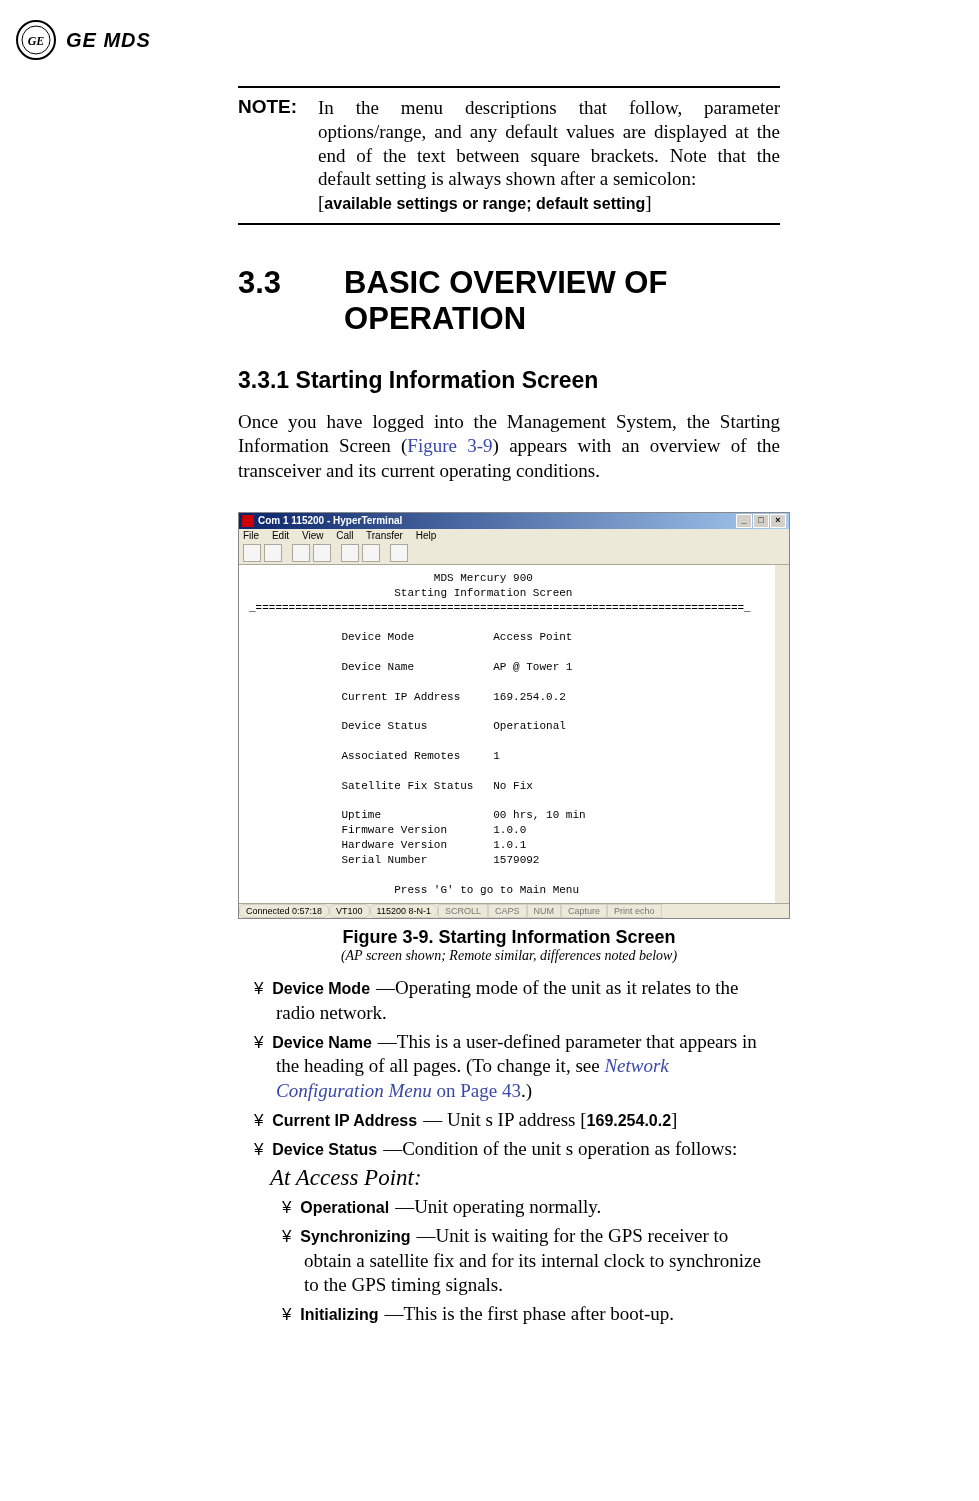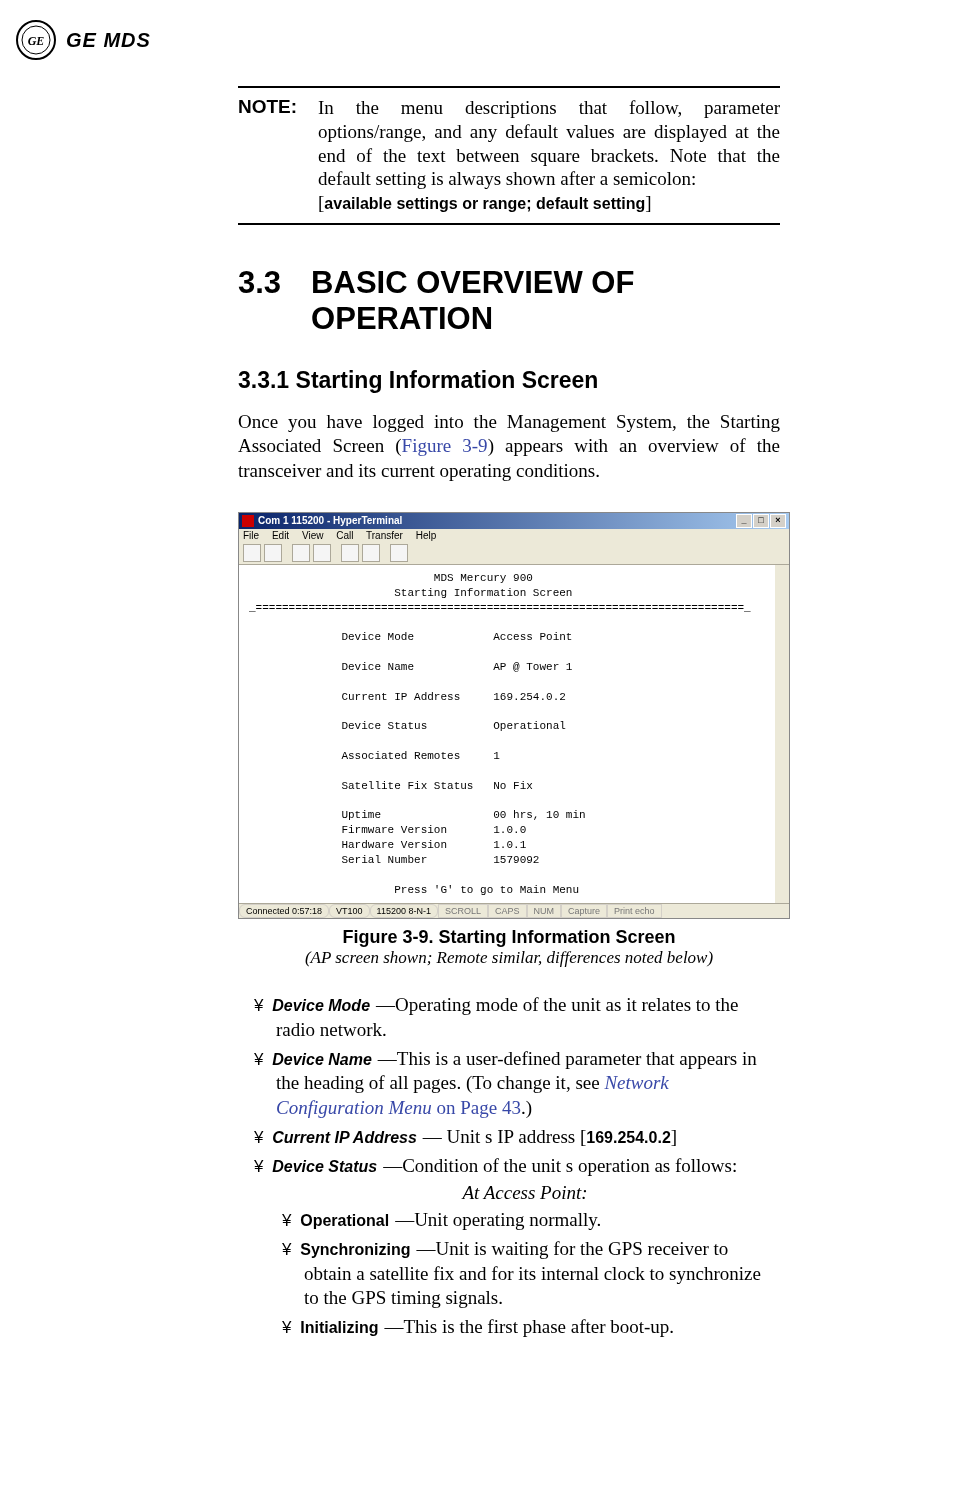--- a/index.html
+++ b/index.html
@@ -62,20 +62,21 @@
     font-family: Arial, Helvetica, sans-serif;
     font-weight: bold;
     font-size: 16px;
   }
   h2.section {
     font-family: Arial, Helvetica, sans-serif;
     font-weight: bold;
     font-size: 31px;
     margin: 0 0 30px 0;
     display: flex;
+    gap: 33px;
   }
   h2.section .num {
     margin-right: 30px;
   }
   h3.subsection {
     font-family: Arial, Helvetica, sans-serif;
     font-weight: bold;
     font-size: 23px;
     margin: 0 0 16px 0;
   }
@@ -177,23 +178,23 @@
   .statusbar .cell.dark { color:#000;border-radius:6px; }
   .figure-caption {
     font-family: Arial, Helvetica, sans-serif;
     font-weight: bold;
     font-size: 18px;
     text-align: center;
     margin-top: 8px;
   }
   .figure-subcaption {
     font-style: italic;
-    font-size: 17px;
+    font-size: 14px;
     text-align: center;
-    margin-bottom: 25px;
+    margin-bottom: 12px;
   }
   .bullet-list {
     margin-left: 16px;
     margin-top: 10px;
   }
   .bullet {
     font-size: 19px;
     line-height: 1.3;
     margin-bottom: 4px;
     padding-left: 22px;
@@ -202,28 +203,26 @@
   .bullet .marker {
     font-family: Arial, sans-serif;
     font-size: 17px;
     margin-right: 4px;
   }
   .bullet .term {
     font-family: Arial, Helvetica, sans-serif;
     font-weight: bold;
     font-size: 16px;
     margin-right: 6px;
-    font-style: italic;
   }
   .at-heading {
     font-style: italic;
-    font-size: 19px;
+    font-size: 23px;
     margin-left: 32px;
     margin-bottom: 4px;
-    text-align: center;
   }
   .sub-bullet-list {
     margin-left: 36px;
     margin-top: 2px;
   }
   .sub-bullet {
     font-size: 19px;
     line-height: 1.3;
     margin-bottom: 4px;
     padding-left: 22px;
@@ -289,21 +288,21 @@
       <span class="num">3.3</span>
       <span>BASIC OVERVIEW OF OPERATION</span>
     </h2>
 
     <h3 class="subsection">
       <span>3.3.1</span>
       <span>Starting Information Screen</span>
     </h3>
 
     <p class="para">
-      <span>Once you have logged into the Management System, the Starting Associated Screen (</span><span class="link">Figure 3-9</span><span>) appears with an overview of the transceiver and its current operating conditions.</span>
+      <span>Once you have logged into the Management System, the Starting Information Screen (</span><span class="link">Figure 3-9</span><span>) appears with an overview of the transceiver and its current operating conditions.</span>
     </p>
 
     <div class="screenshot-wrap">
       <div class="terminal-window">
         <div class="titlebar">
           <span class="tb-icon"></span>
           <span>Com 1 115200 - HyperTerminal</span>
           <span class="tb-buttons">
             <span class="tb-btn">_</span>
             <span class="tb-btn">□</span>

